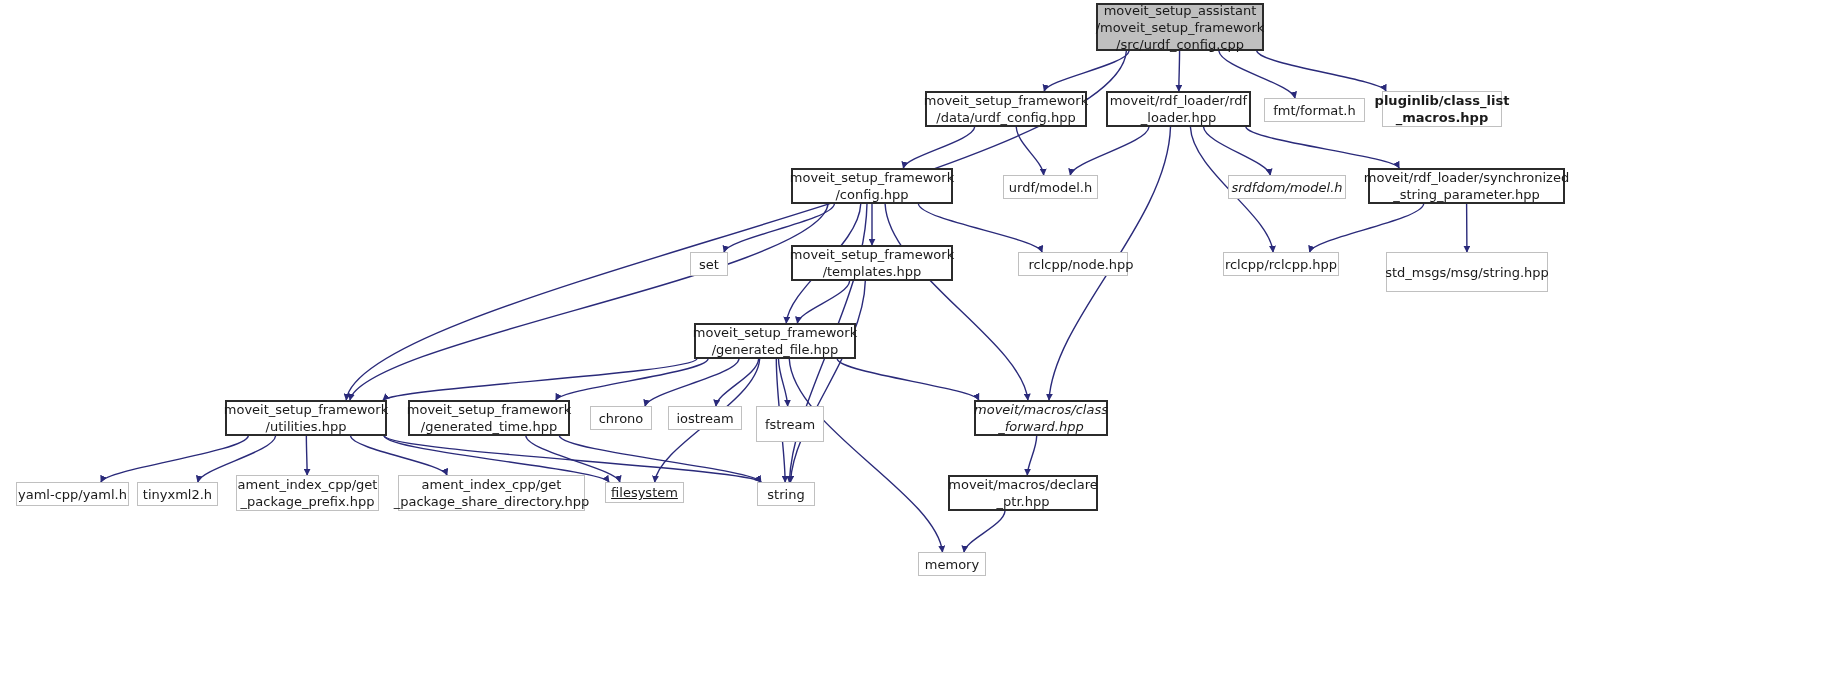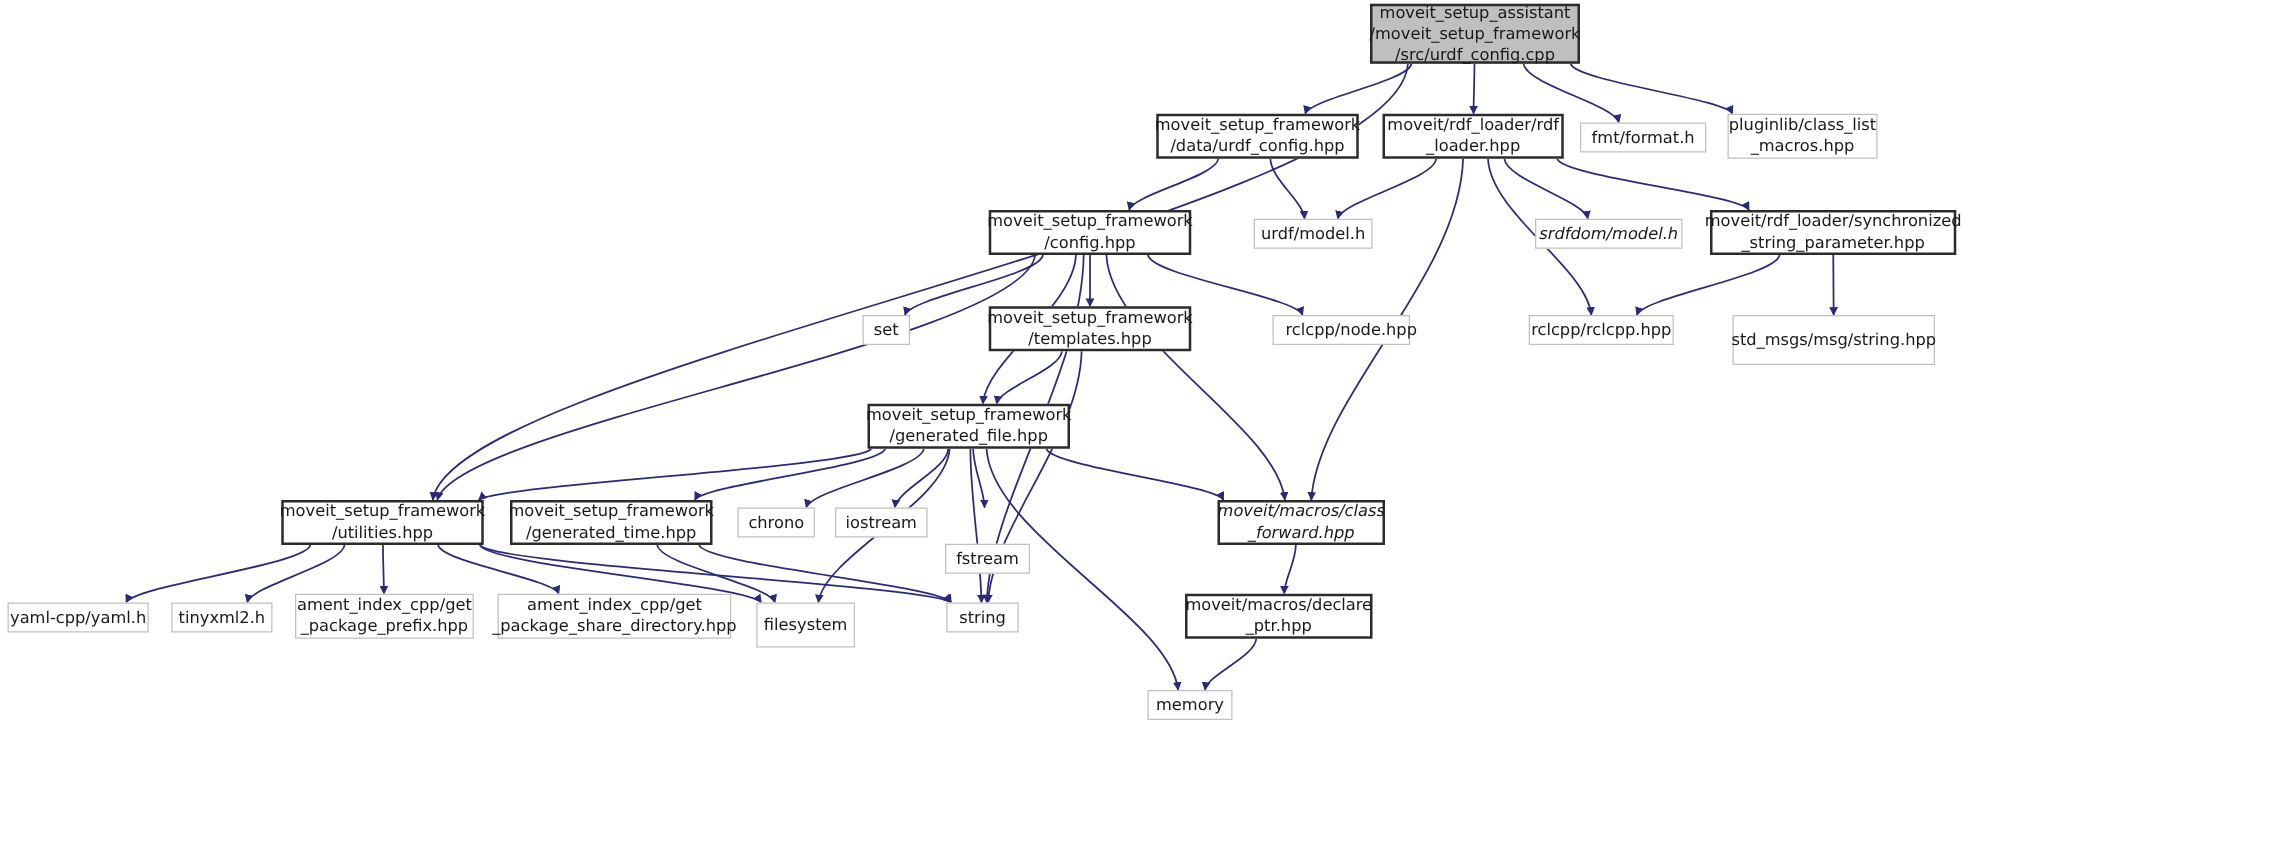--- a/index.html
+++ b/index.html
@@ -104,21 +104,21 @@
     </svg>
   <div id="node-layer">
       <div class="node current" style="left: 1096px; top: 3px; width: 168px; height: 48px;"><span class="node-label">moveit_setup_assistant
 /moveit_setup_framework
 /src/urdf_config.cpp</span></div>
       <div class="node bold" style="left: 925px; top: 91px; width: 162px; height: 36px;"><span class="node-label">moveit_setup_framework
 /data/urdf_config.hpp</span></div>
       <div class="node bold" style="left: 1106px; top: 91px; width: 145px; height: 36px; align-items: center;"><span class="node-label">moveit/rdf_loader/rdf
 _loader.hpp</span></div>
       <div class="node" style="left: 1264px; top: 98px; width: 101px; height: 24px;"><span class="node-label">fmt/format.h</span></div>
-      <div class="node" style="left: 1382px; top: 91px; width: 120px; height: 36px;"><span class="node-label">pluginlib/class_list
+      <div class="node" style="left: 1382px; top: 91px; width: 120px; height: 36px; font-weight: bold;"><span class="node-label">pluginlib/class_list
 _macros.hpp</span></div>
       <div class="node bold" style="left: 791px; top: 168px; width: 162px; height: 36px;"><span class="node-label">moveit_setup_framework
 /config.hpp</span></div>
       <div class="node" style="left: 1003px; top: 175px; width: 95px; height: 24px;"><span class="node-label">urdf/model.h</span></div>
       <div class="node" style="left: 1228px; top: 175px; width: 118px; height: 24px; font-style: italic;"><span class="node-label">srdfdom/model.h</span></div>
       <div class="node bold" style="left: 1368px; top: 168px; width: 197px; height: 36px;"><span class="node-label">moveit/rdf_loader/synchronized
 _string_parameter.hpp</span></div>
       <div class="node" style="left: 690px; top: 252px; width: 38px; height: 24px;"><span class="node-label">set</span></div>
       <div class="node bold" style="left: 791px; top: 245px; width: 162px; height: 36px;"><span class="node-label">moveit_setup_framework
 /templates.hpp</span></div>
@@ -126,28 +126,28 @@
       <div class="node" style="left: 1223px; top: 252px; width: 116px; height: 24px;"><span class="node-label">rclcpp/rclcpp.hpp</span></div>
       <div class="node" style="left: 1386px; top: 252px; width: 162px; height: 40px;"><span class="node-label">std_msgs/msg/string.hpp</span></div>
       <div class="node bold" style="left: 694px; top: 323px; width: 162px; height: 36px;"><span class="node-label">moveit_setup_framework
 /generated_file.hpp</span></div>
       <div class="node bold" style="left: 225px; top: 400px; width: 162px; height: 36px;"><span class="node-label">moveit_setup_framework
 /utilities.hpp</span></div>
       <div class="node bold" style="left: 408px; top: 400px; width: 162px; height: 36px;"><span class="node-label">moveit_setup_framework
 /generated_time.hpp</span></div>
       <div class="node" style="left: 590px; top: 406px; width: 62px; height: 24px;"><span class="node-label">chrono</span></div>
       <div class="node" style="left: 668px; top: 406px; width: 74px; height: 24px; align-items: center;"><span class="node-label">iostream</span></div>
-      <div class="node" style="left: 756px; top: 406px; width: 68px; height: 24px; margin-top: 29px;"><span class="node-label">fstream</span></div>
+      <div class="node" style="left: 756px; top: 406px; width: 68px; height: 36px;"><span class="node-label">fstream</span></div>
       <div class="node bold" style="left: 974px; top: 400px; width: 134px; height: 36px; font-style: italic;"><span class="node-label">moveit/macros/class
 _forward.hpp</span></div>
-      <div class="node" style="left: 6px; top: 482px; width: 113px; height: 24px;"><span class="node-label">yaml-cpp/yaml.h</span></div>
+      <div class="node" style="left: 16px; top: 482px; width: 113px; height: 24px;"><span class="node-label">yaml-cpp/yaml.h</span></div>
       <div class="node" style="left: 137px; top: 482px; width: 81px; height: 24px;"><span class="node-label">tinyxml2.h</span></div>
       <div class="node" style="left: 236px; top: 475px; width: 143px; height: 36px;"><span class="node-label">ament_index_cpp/get
 _package_prefix.hpp</span></div>
       <div class="node" style="left: 398px; top: 475px; width: 187px; height: 36px;"><span class="node-label">ament_index_cpp/get
 _package_share_directory.hpp</span></div>
-      <div class="node" style="left: 605px; top: 482px; width: 79px; height: 36px;"><span class="node-label">filesystem</span></div>
+      <div class="node" style="left: 605px; top: 482px; width: 79px; height: 21px; text-decoration: underline;"><span class="node-label">filesystem</span></div>
       <div class="node" style="left: 757px; top: 482px; width: 58px; height: 24px;"><span class="node-label">string</span></div>
       <div class="node bold" style="left: 948px; top: 475px; width: 150px; height: 36px;"><span class="node-label">moveit/macros/declare
 _ptr.hpp</span></div>
       <div class="node" style="left: 918px; top: 552px; width: 68px; height: 24px;"><span class="node-label">memory</span></div>
     </div>
 </div>
 
 </body></html>

